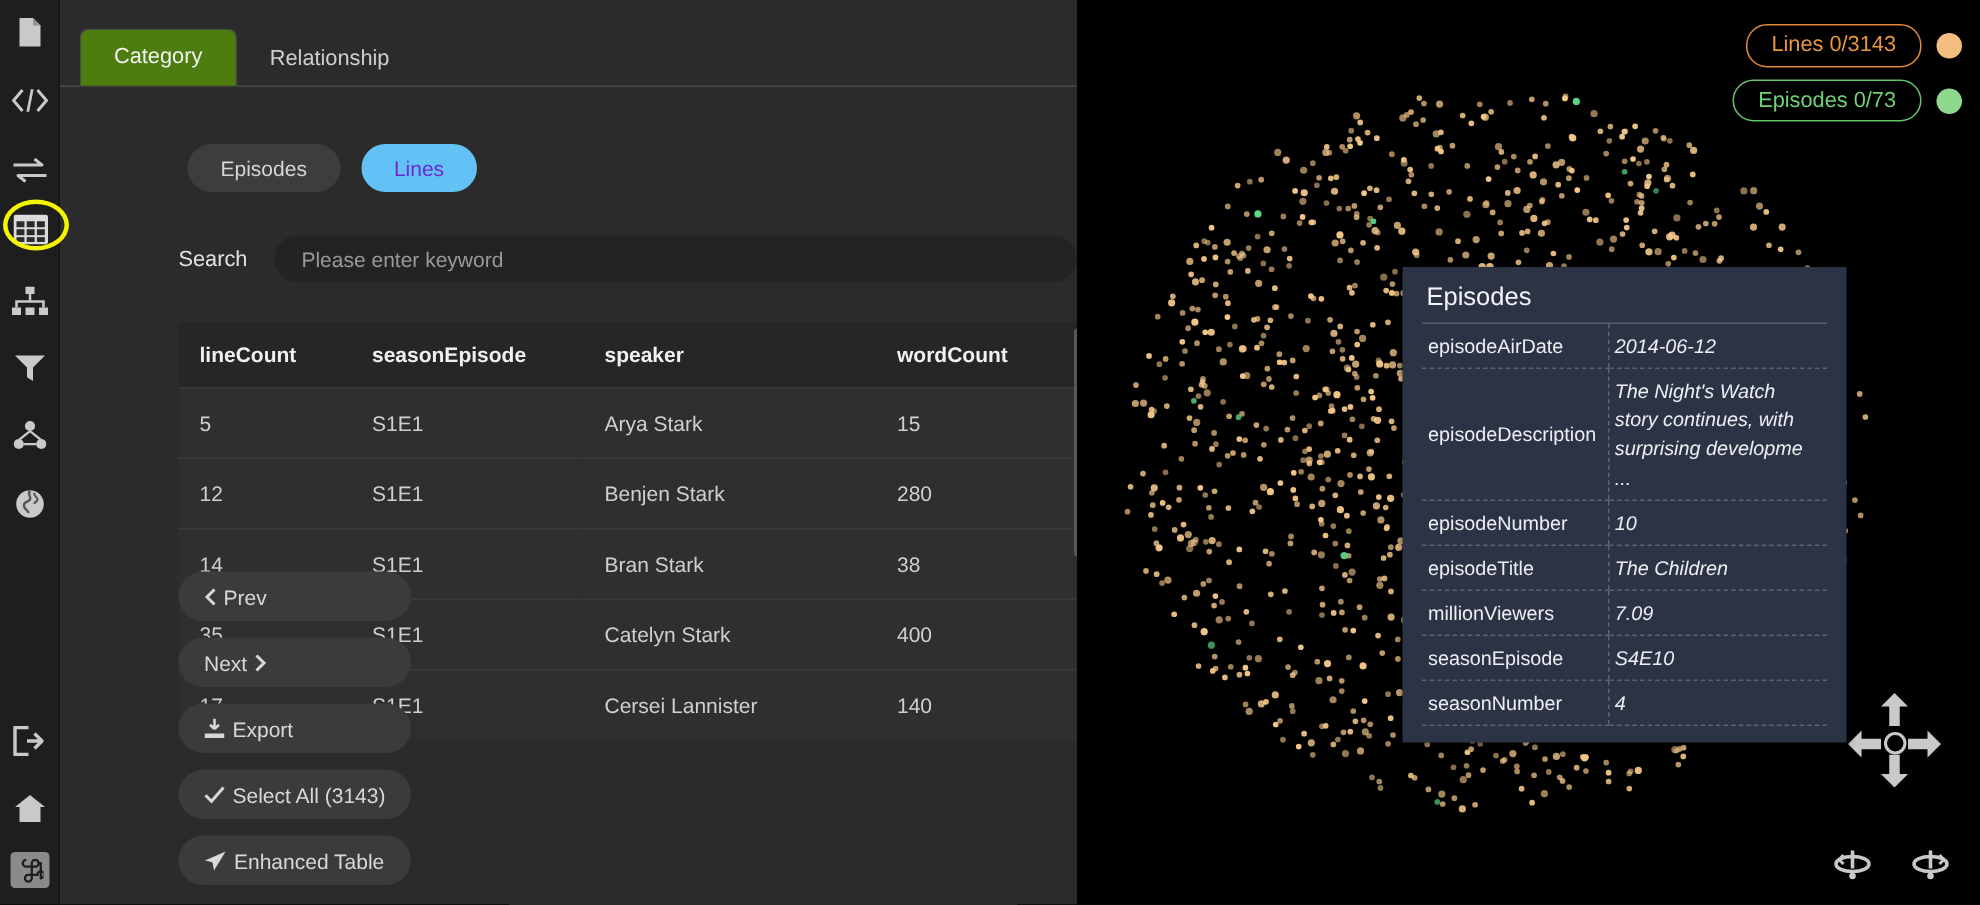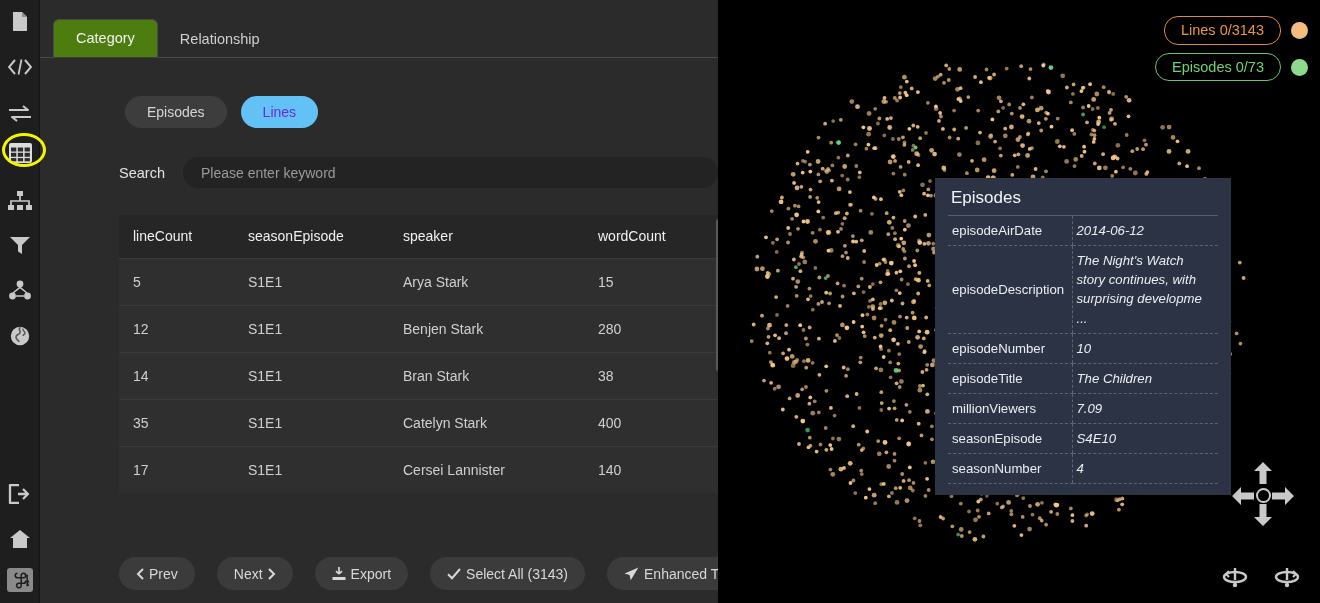--- a/index.html
+++ b/index.html
@@ -133,21 +133,21 @@
   }
   table.grid {
     width: 601px;
     border-collapse: collapse;
     table-layout: fixed;
   }
   table.grid th {
     background: #262626;
     color: #f0f0f0;
     font-size: 14px;
-    font-weight: normal;
+    font-weight: bold;
     text-align: left;
     height: 43px;
     padding: 0 0 0 14px;
     border-bottom: 1px solid #3a3a3a;
   }
   table.grid td {
     background: #2f2f2f;
     color: #cfcfcf;
     font-size: 14px;
     height: 47px;
@@ -162,23 +162,23 @@
   .tbl-scrollbar {
     position: absolute;
     top: 4px; right: -1px;
     width: 5px; height: 152px;
     background: #585858;
     border-radius: 3px;
   }
 
   
   .btn-row {
-    display: flex; gap: 22px;
+    display: flex; gap: 11px;
     position: absolute;
-    left: 79px; bottom: 13px;
+    left: 79px; bottom: 13px; flex-direction: column;
   }
   .btn {
     background: #3b3b3b;
     color: #d8d8d8;
     border: none;
     border-radius: 18px;
     height: 33px;
     padding: 0 17px;
     font-size: 14px;
     display: flex; align-items: center; gap: 5px;

